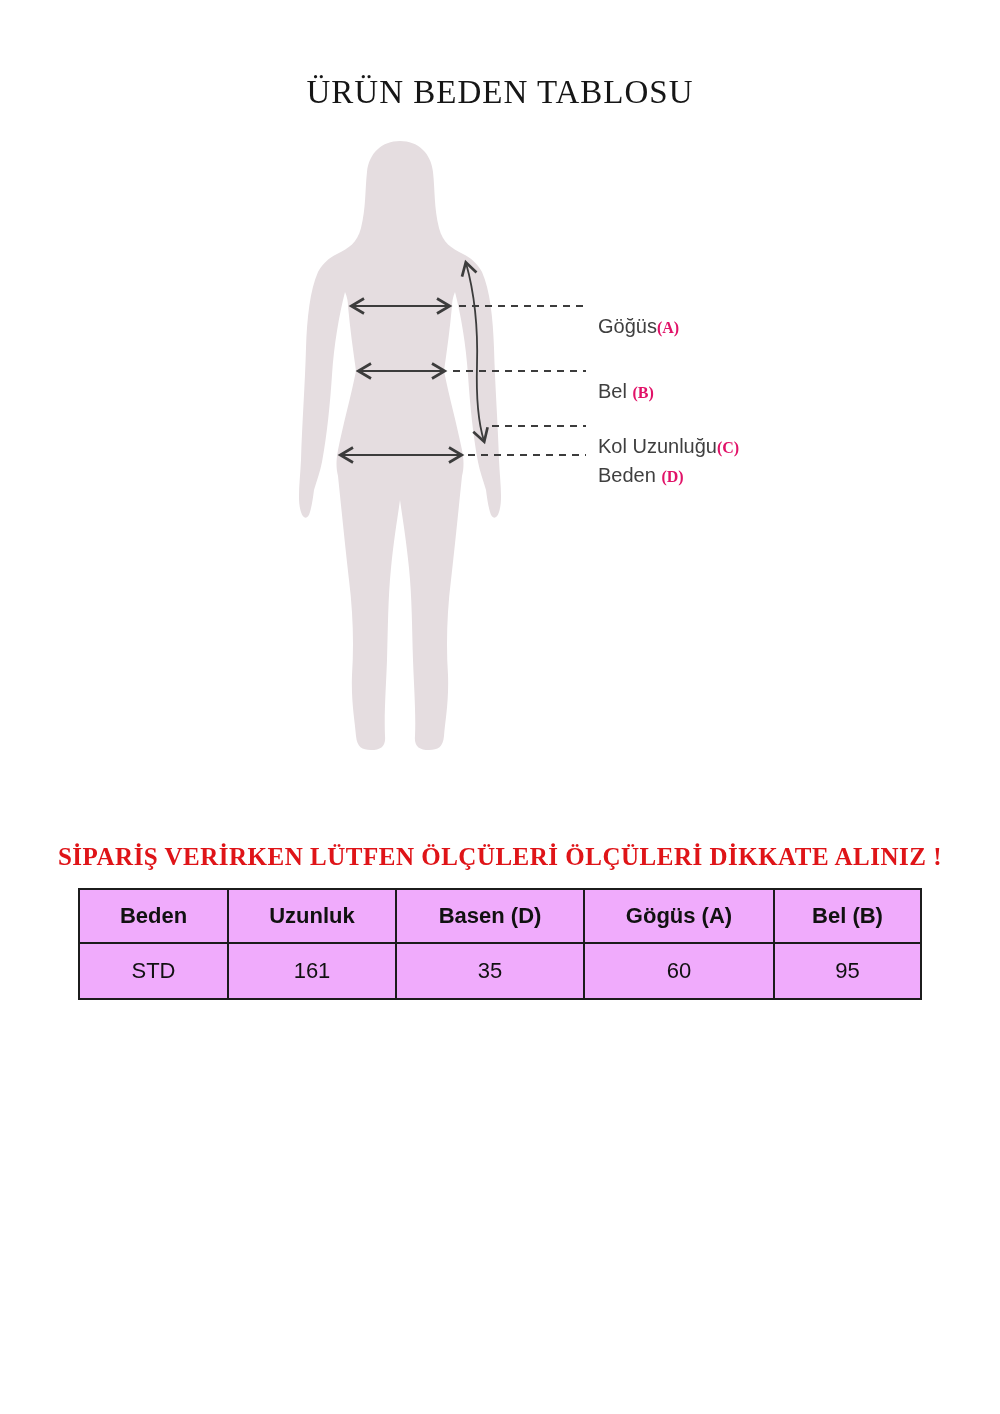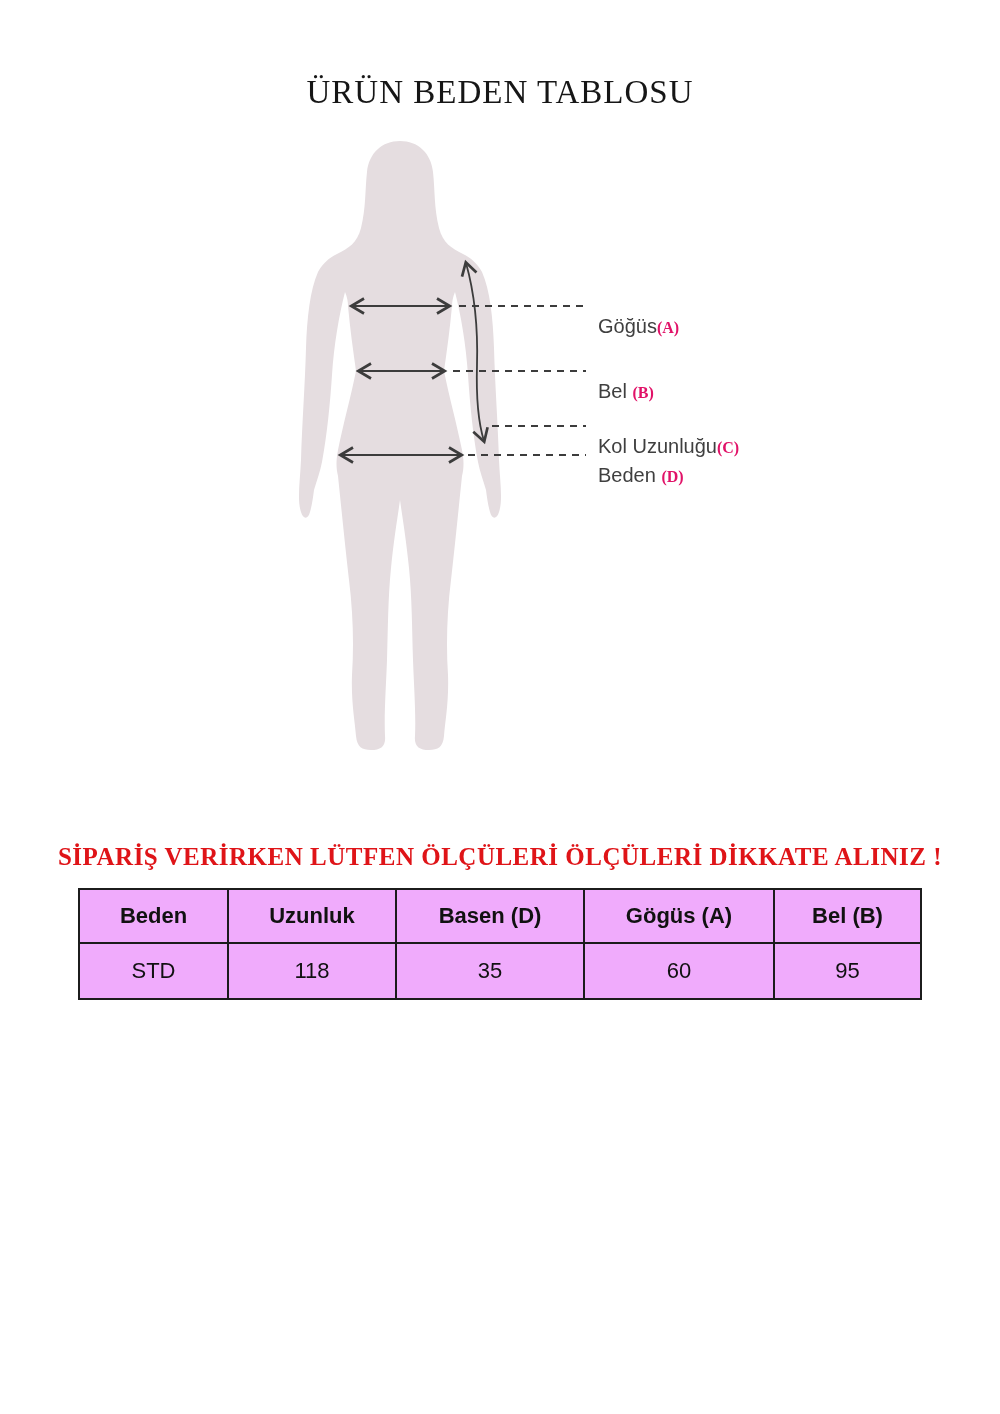--- a/index.html
+++ b/index.html
@@ -204,21 +204,21 @@
         <th>Beden</th>
         <th>Uzunluk</th>
         <th>Basen (D)</th>
         <th>Gögüs (A)</th>
         <th>Bel (B)</th>
       </tr>
     </thead>
     <tbody>
       <tr>
         <td>STD</td>
-        <td>118</td>
+        <td>161</td>
         <td>35</td>
         <td>60</td>
         <td>95</td>
       </tr>
     </tbody>
   </table>
 
 </div>
 
 </body></html>

